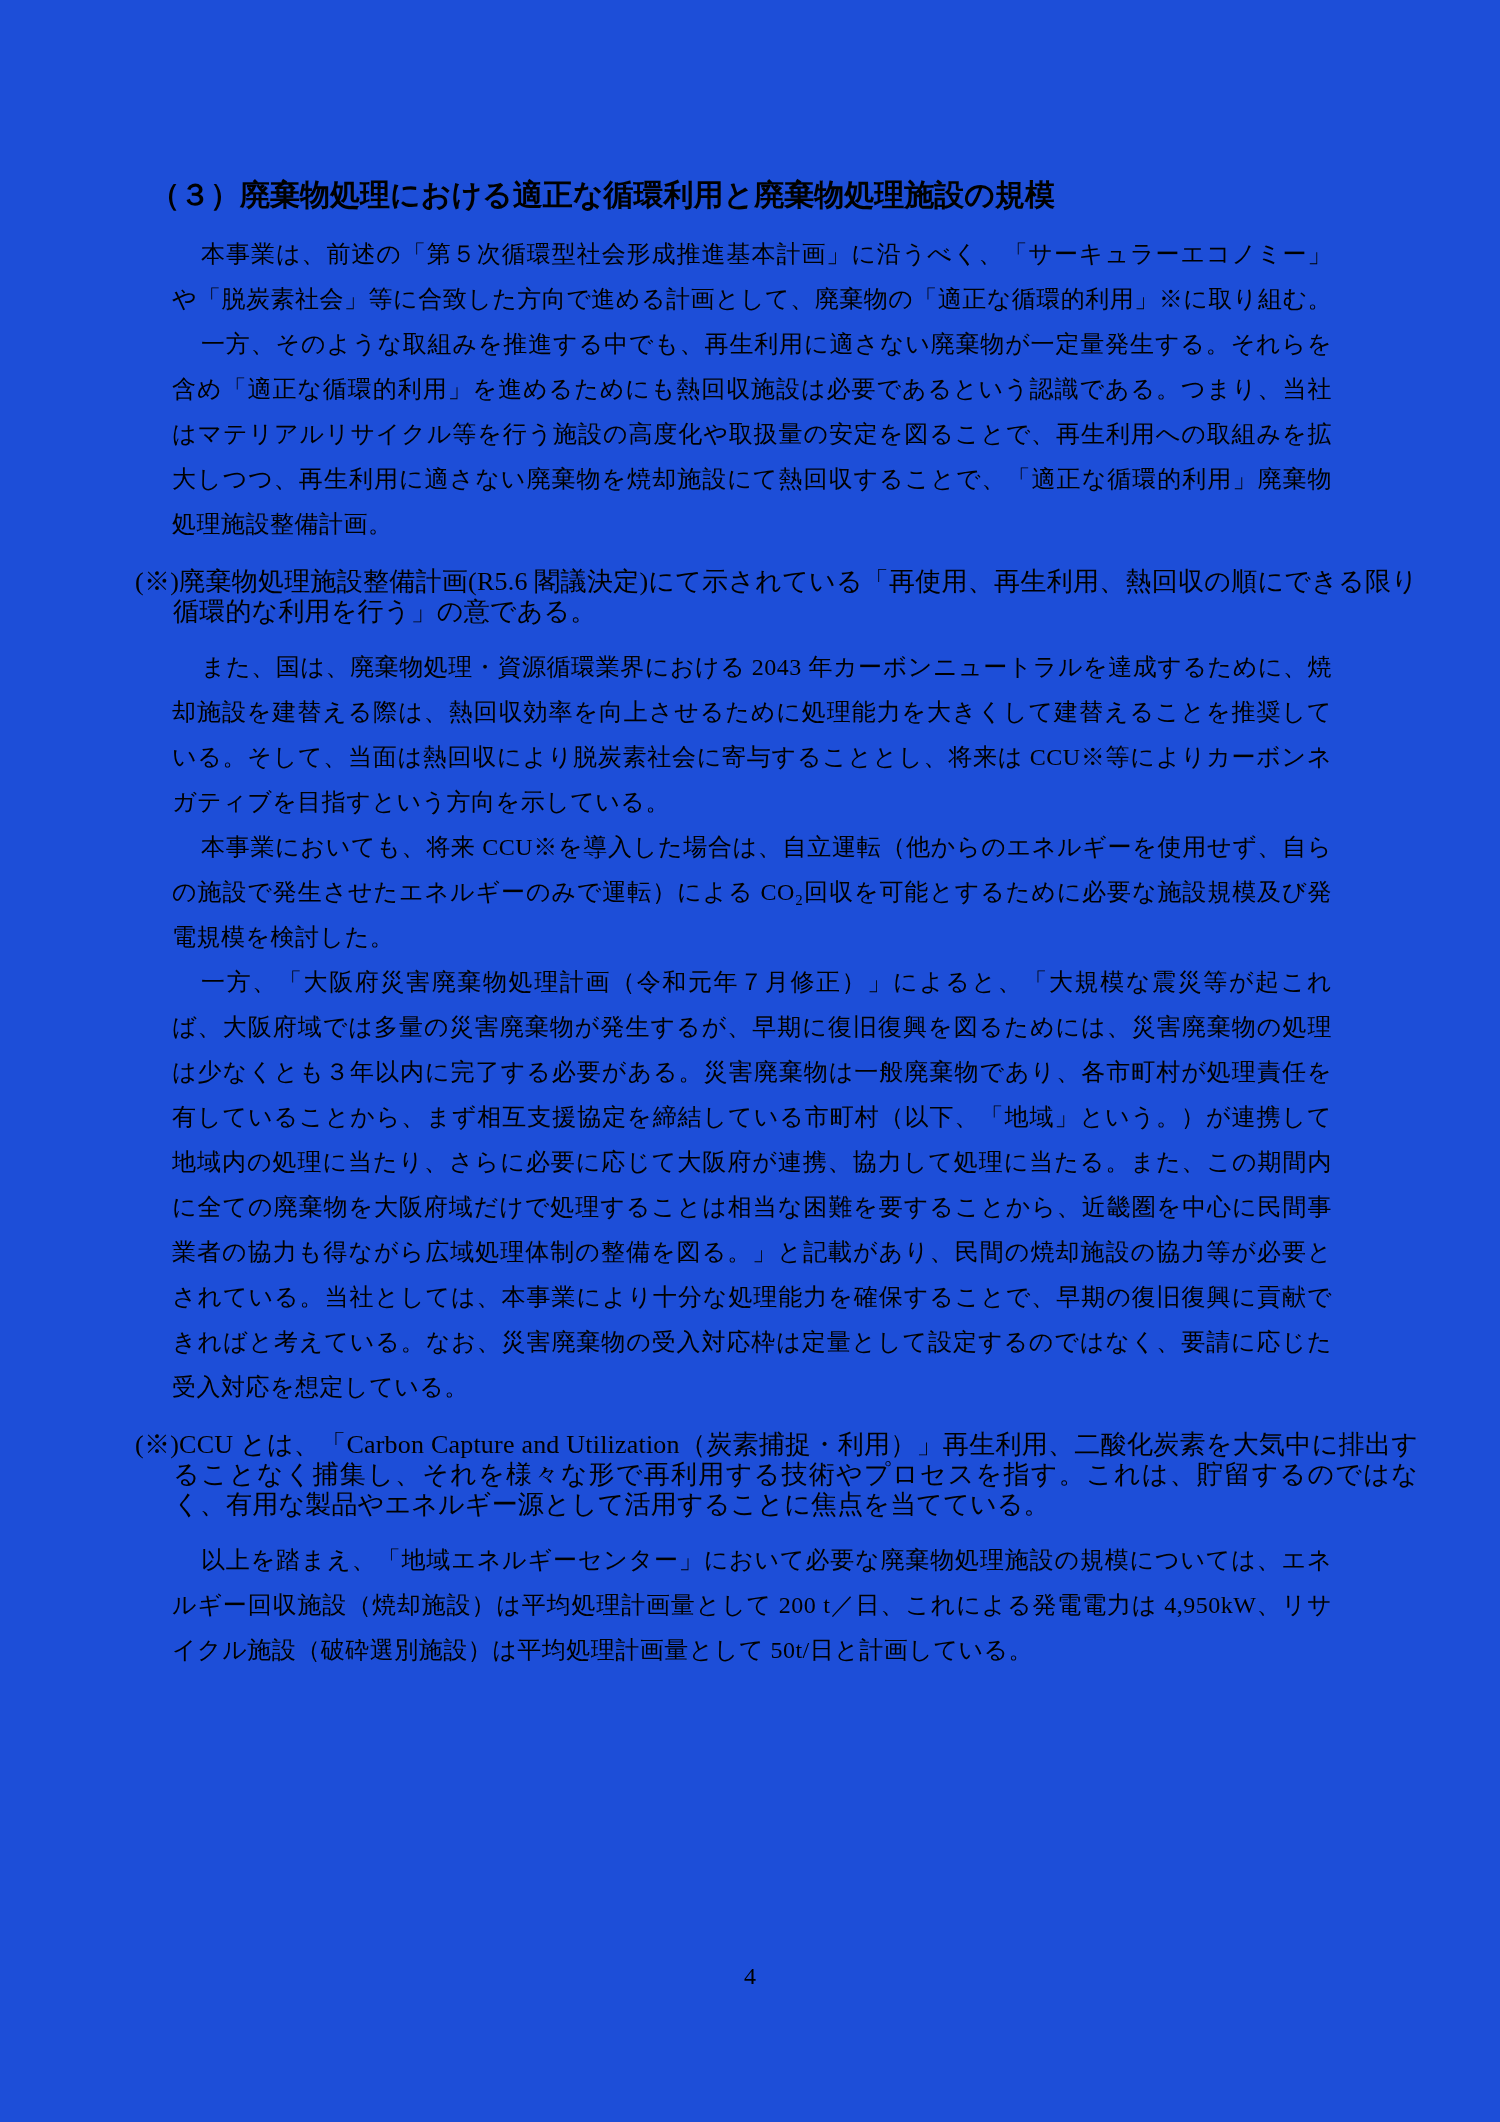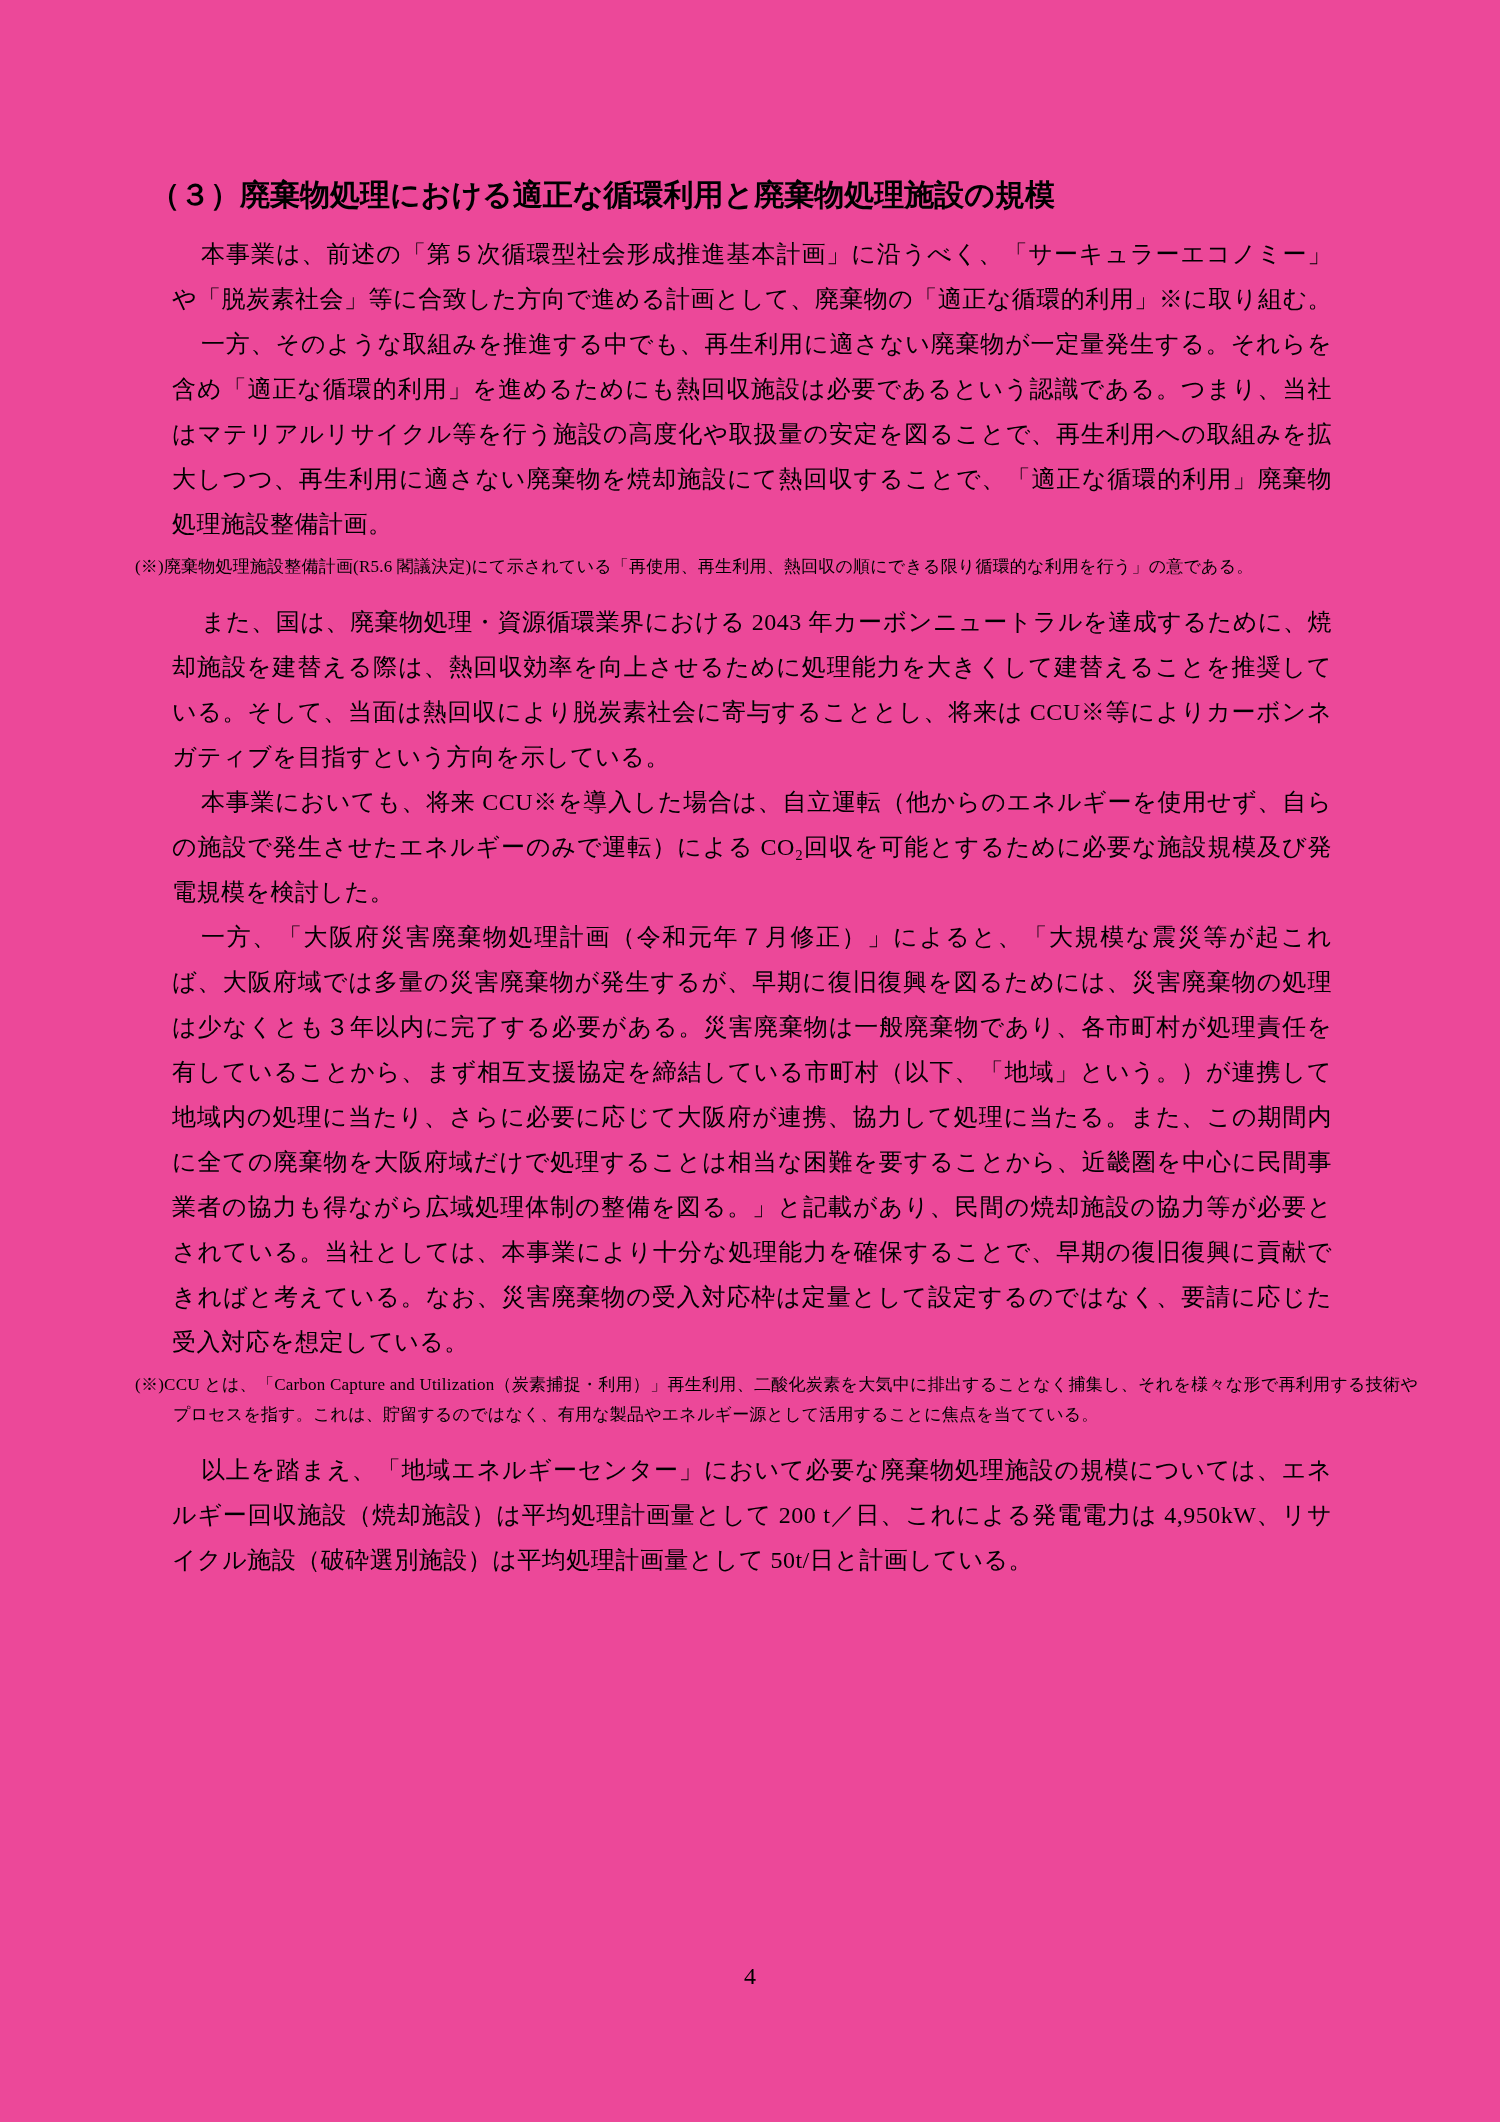--- a/index.html
+++ b/index.html
@@ -4,21 +4,21 @@
 <style>
   html, body {
     margin: 0;
     padding: 0;
     background: #ffffff;
   }
   .page {
     position: relative;
     width: 1500px;
     height: 2122px;
-    background: #ec4899;
+    background: #1d4ed8;
     color: #000000;
     box-sizing: border-box;
     padding: 172px 115px 0 135px;
     font-family: "Liberation Serif", "DejaVu Serif", serif;
     overflow: hidden;
   }
   .section-heading {
     font-family: "Liberation Sans", "DejaVu Sans", sans-serif;
     font-weight: bold;
     font-size: 30px;
@@ -29,26 +29,26 @@
     margin: 0 0 0 37px;
     width: 1160px;
     font-size: 24px;
     line-height: 45px;
     text-align: justify;
     text-indent: 29px;
     letter-spacing: 0.5px;
   }
   .note {
     width: 1245px;
-    font-size: 17px;
+    font-size: 26px;
     line-height: 30px;
     text-align: justify;
     padding-left: 38px;
     text-indent: -38px;
-    margin: 5px 0 18px 0;
+    margin: 20px 0 18px 0;
     letter-spacing: 0.2px;
   }
   .page-number {
     position: absolute;
     left: 0;
     right: 0;
     bottom: 132px;
     text-align: center;
     font-size: 24px;
   }

